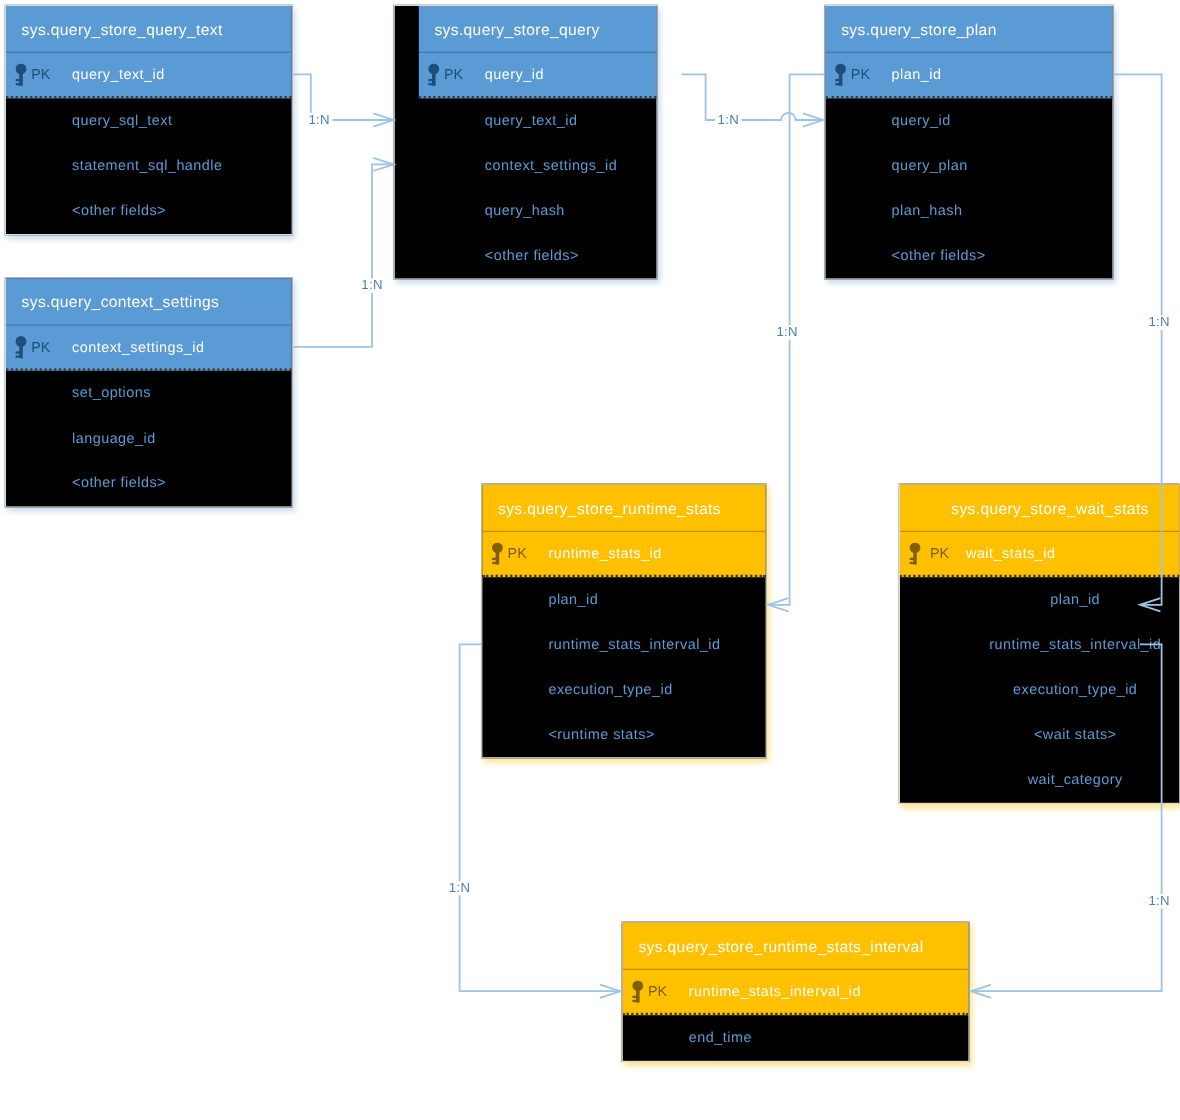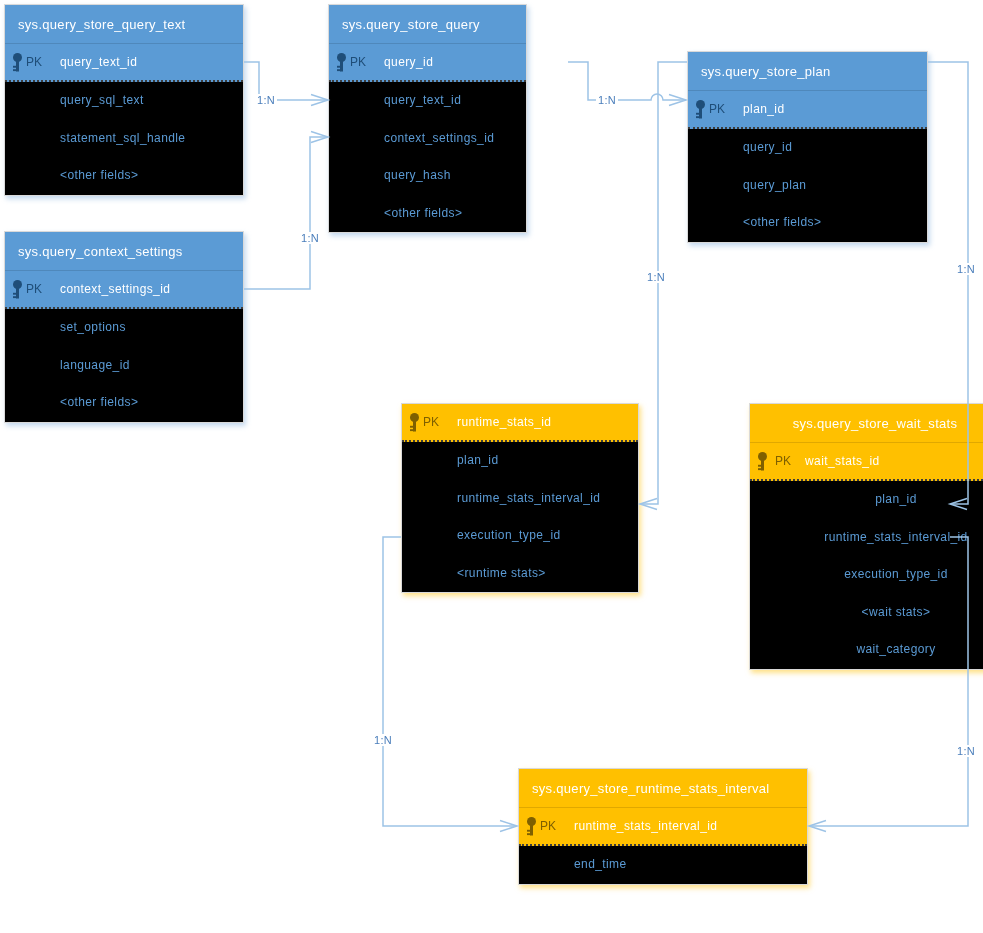--- a/index.html
+++ b/index.html
@@ -61,21 +61,21 @@
       <span class="pklabel">PK</span>
       <span class="pkfield">query_text_id</span>
     </div>
     <div class="body">
       <div class="frow"><span>query_sql_text</span></div>
       <div class="frow"><span>statement_sql_handle</span></div>
       <div class="frow"><span>&lt;other fields&gt;</span></div>
     </div>
   </div>
 
-  <div class="table blue" style="left:328px; top:4px; width:199px;">
+  <div class="table blue" style="left:328px; top:4px; width:220px;padding-left:20px;">
     <div class="hdr">sys.query_store_query</div>
     <div class="pkrow">
       <span class="key">
         <svg viewBox="0 0 12 19" width="12" height="19">
             <circle cx="5.5" cy="4.5" r="4.5"></circle>
             <rect x="4" y="7.5" width="3" height="11"></rect>
             <rect x="1" y="12.8" width="4" height="1.9"></rect>
             <rect x="1" y="16.2" width="4" height="1.9"></rect>
           </svg>
       </span>
@@ -83,37 +83,38 @@
       <span class="pkfield">query_id</span>
     </div>
     <div class="body">
       <div class="frow"><span>query_text_id</span></div>
       <div class="frow"><span>context_settings_id</span></div>
       <div class="frow"><span>query_hash</span></div>
       <div class="frow"><span>&lt;other fields&gt;</span></div>
     </div>
   </div>
 
-  <div class="table blue" style="left:687px; top:4px; width:241px;margin-top:47px;">
+  <div class="table blue" style="left:687px; top:4px; width:241px;">
     <div class="hdr">sys.query_store_plan</div>
     <div class="pkrow">
       <span class="key">
         <svg viewBox="0 0 12 19" width="12" height="19">
             <circle cx="5.5" cy="4.5" r="4.5"></circle>
             <rect x="4" y="7.5" width="3" height="11"></rect>
             <rect x="1" y="12.8" width="4" height="1.9"></rect>
             <rect x="1" y="16.2" width="4" height="1.9"></rect>
           </svg>
       </span>
       <span class="pklabel">PK</span>
       <span class="pkfield">plan_id</span>
     </div>
     <div class="body">
       <div class="frow"><span>query_id</span></div>
       <div class="frow"><span>query_plan</span></div>
+      <div class="frow"><span>plan_hash</span></div>
       <div class="frow"><span>&lt;other fields&gt;</span></div>
     </div>
   </div>
 
   <div class="table blue" style="left:4px; top:231px; width:240px;">
     <div class="hdr">sys.query_context_settings</div>
     <div class="pkrow">
       <span class="key">
         <svg viewBox="0 0 12 19" width="12" height="19">
             <circle cx="5.5" cy="4.5" r="4.5"></circle>
@@ -126,20 +127,21 @@
       <span class="pkfield">context_settings_id</span>
     </div>
     <div class="body">
       <div class="frow"><span>set_options</span></div>
       <div class="frow"><span>language_id</span></div>
       <div class="frow"><span>&lt;other fields&gt;</span></div>
     </div>
   </div>
 
   <div class="table orange" style="left:401px; top:403px; width:238px;">
+    <div class="hdr">sys.query_store_runtime_stats</div>
     <div class="pkrow">
       <span class="key">
         <svg viewBox="0 0 12 19" width="12" height="19">
             <circle cx="5.5" cy="4.5" r="4.5"></circle>
             <rect x="4" y="7.5" width="3" height="11"></rect>
             <rect x="1" y="12.8" width="4" height="1.9"></rect>
             <rect x="1" y="16.2" width="4" height="1.9"></rect>
           </svg>
       </span>
       <span class="pklabel">PK</span>

